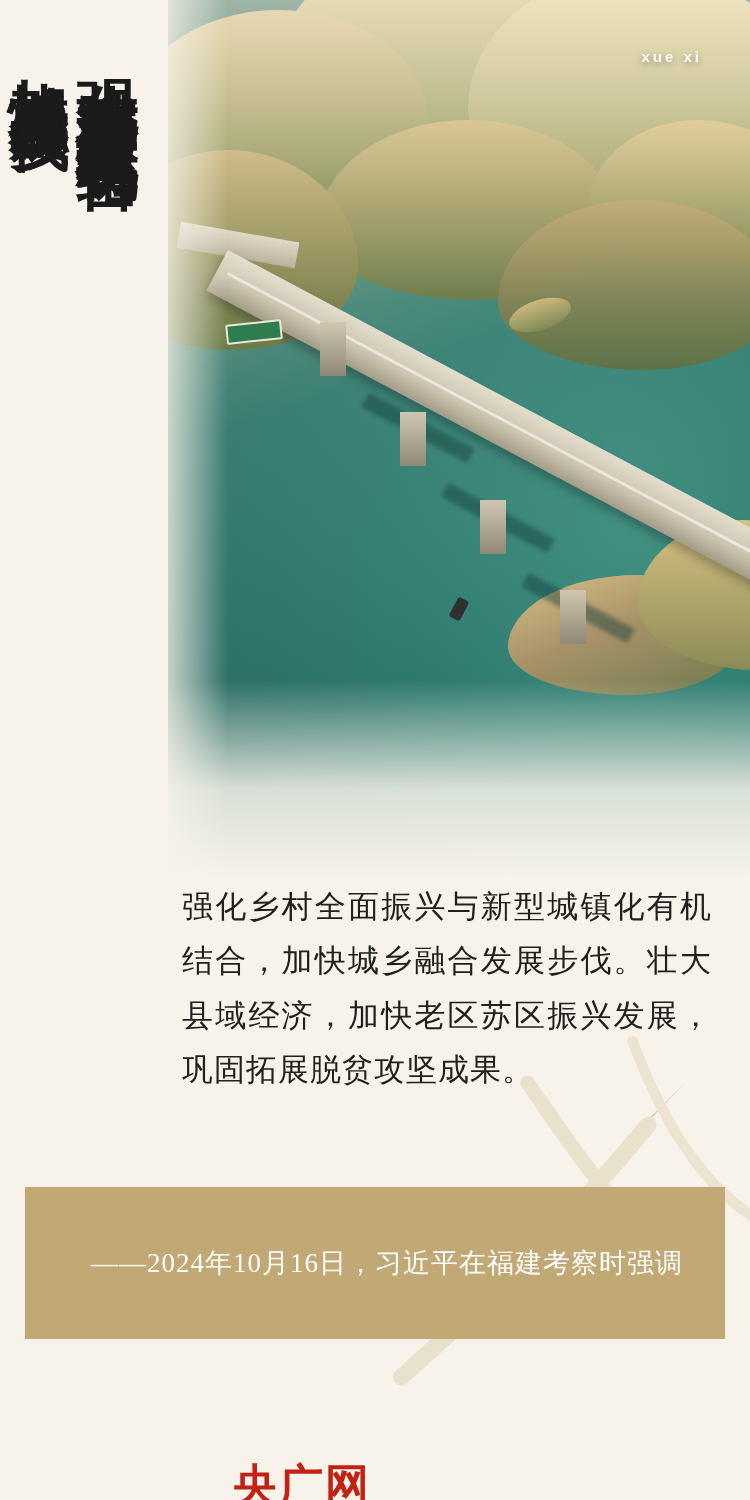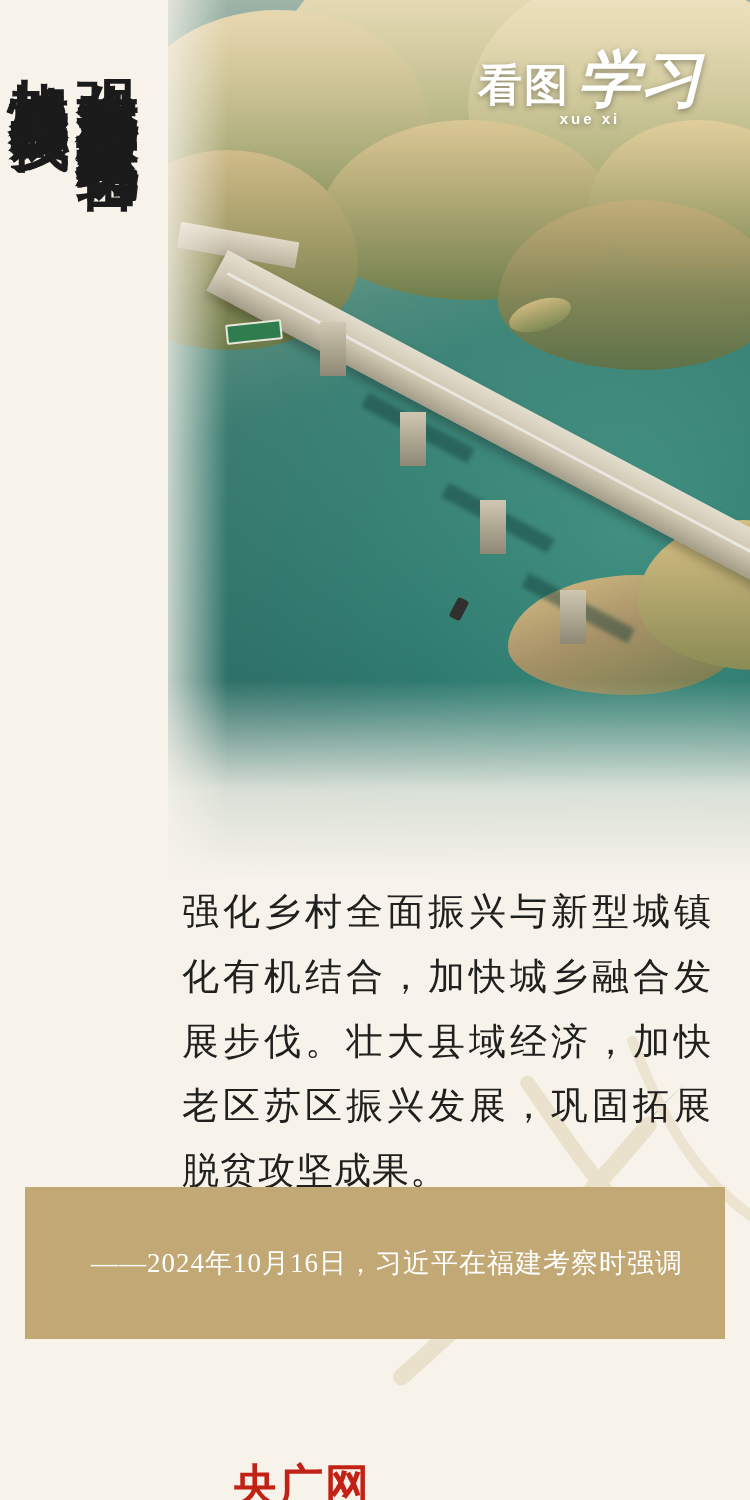--- a/index.html
+++ b/index.html
@@ -212,21 +212,21 @@
     margin-left: 2px;
   }
 
   
   .body-text {
     position: absolute;
     left: 182px;
     top: 880px;
     width: 530px;
     font-family: "Liberation Serif", serif;
-    font-size: 37px;
+    font-size: 31px;
     line-height: 1.75;
     color: #20201e;
     letter-spacing: 1px;
     text-align: justify;
   }
 
   
   .source-band {
     position: absolute;
     left: 25px;
@@ -309,24 +309,20 @@
 
     <div class="car"></div>
     <div class="sign"></div>
 
     <div class="haze"></div>
     <div class="photo-fade"></div>
     <div class="photo-fade-left"></div>
   </div>
 
   <div class="xuexi-logo">
-    <div class="cn">
-      <span>看图</span>
-      <span class="script">学习</span>
-    </div>
     <div class="py">xue xi</div>
   </div>
 
   <div class="headline">
     <div class="vcol sub">加快城乡融合发展步伐</div>
     <div class="vcol main">强化乡村全面振兴与新型城镇化有机结合</div>
   </div>
 
   <div class="body-text">强化乡村全面振兴与新型城镇化有机结合，加快城乡融合发展步伐。壮大县域经济，加快老区苏区振兴发展，巩固拓展脱贫攻坚成果。</div>
 

